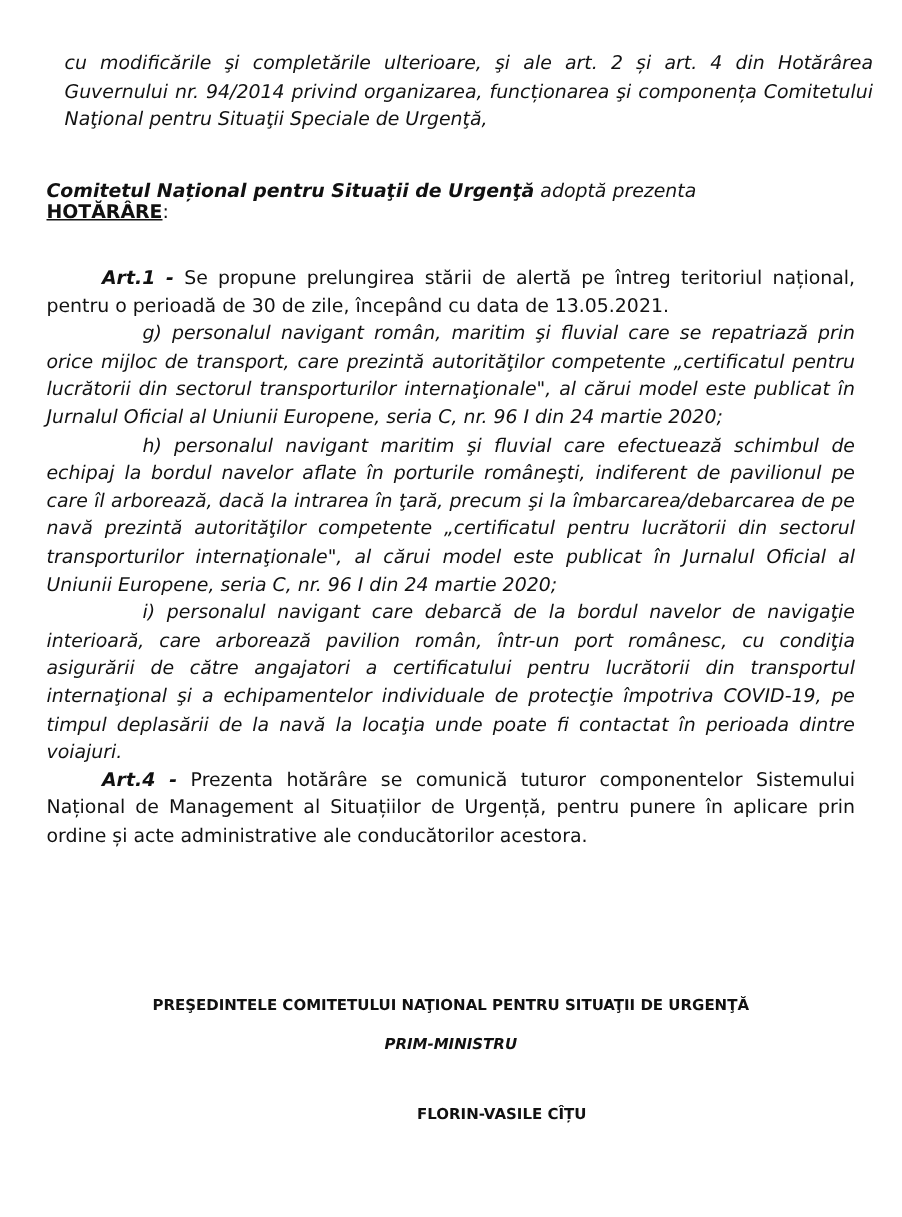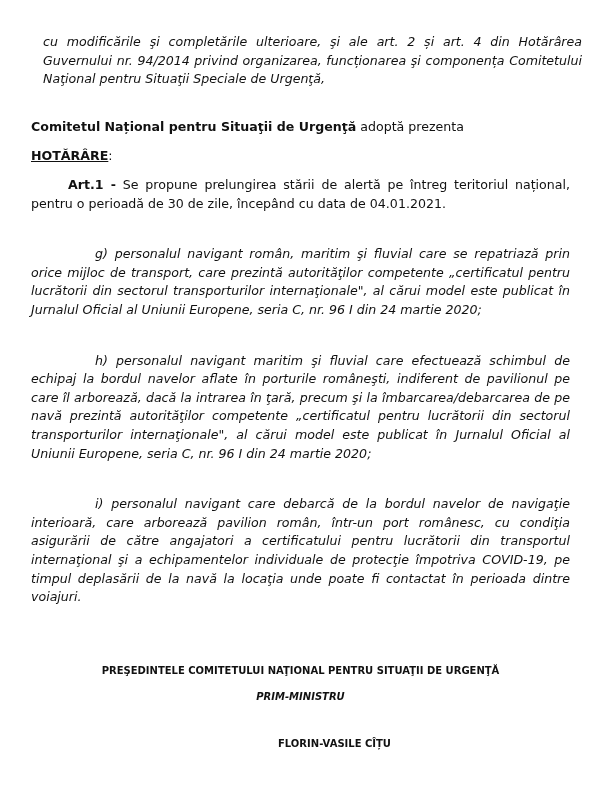--- a/index.html
+++ b/index.html
@@ -3,47 +3,48 @@
 <meta charset="utf-8">
 <style>
   html, body { margin: 0; padding: 0; background: #ffffff; }
   body {
     width: 601px; height: 811px; overflow: hidden; position: relative;
     font-family: "DejaVu Sans", sans-serif; color: #111111;
   }
   .page { position: absolute; left: 31px; top: 0; width: 539px; font-size: 12.6px; line-height: 18.6px; }
   .p { margin: 0; text-align: justify; text-align-last: left; }
   .intro { position: absolute; left: 12px; top: 33px; width: 539px; font-style: italic; }
-  .adopt { position: absolute; left: 0; top: 118px; width: 539px; text-align: left; }
+  .adopt { position: absolute; left: 0; top: 118px; width: 539px; text-align: left; font-style: italic; }
   .adopt b { font-weight: bold; }
-  .hot { position: absolute; left: 0; top: 147px; width: 539px; text-align: left; font-weight: bold; }
+  .hot { position: absolute; left: 0; top: 132px; width: 539px; text-align: left; font-weight: bold; }
   .hot u { text-decoration: underline; }
   .hot span.colon { font-weight: normal; }
   .arts { position: absolute; left: 0; top: 176px; width: 539px; }
   .art { text-indent: 37px; }
-  .art b { font-weight: bold; }
-  .sub { text-indent: 64px; font-style: italic; margin-top: 32px; }
+  .art b { font-weight: bold; font-style: italic; }
+  .sub { text-indent: 64px; font-style: italic; }
   .sig { position: absolute; left: -31px; width: 601px; text-align: center; font-weight: bold; font-size: 10px; }
   .sig1 { top: 662px; }
   .sig2 { top: 688px; font-style: italic; }
   .sig3 { top: 735px; margin-left: 34px; }
 </style>
 </head>
 <body>
 
 <div class="page">
   <p class="p intro">cu modificările şi completările ulterioare, şi ale art. 2 și art. 4 din Hotărârea Guvernului nr. 94/2014 privind organizarea, funcționarea şi componența Comitetului Naţional pentru Situaţii Speciale de Urgenţă,</p>
 
   <p class="p adopt"><b>Comitetul Național pentru Situaţii de Urgenţă</b><span> adoptă prezenta</span></p>
 
   <p class="p hot"><u>HOTĂRÂRE</u><span class="colon">:</span></p>
 
   <div class="arts">
-    <p class="p art"><b>Art.1 -</b><span> Se propune prelungirea stării de alertă pe întreg teritoriul național, pentru o perioadă de 30 de zile, începând cu data de 04.01.2021.</span></p>
+    <p class="p art"><b>Art.1 -</b><span> Se propune prelungirea stării de alertă pe întreg teritoriul național, pentru o perioadă de 30 de zile, începând cu data de 13.05.2021.</span></p>
     <p class="p sub">g) personalul navigant român, maritim şi fluvial care se repatriază prin orice mijloc de transport, care prezintă autorităţilor competente „certificatul pentru lucrătorii din sectorul transporturilor internaţionale", al cărui model este publicat în Jurnalul Oficial al Uniunii Europene, seria C, nr. 96 I din 24 martie 2020;</p>
     <p class="p sub">h) personalul navigant maritim şi fluvial care efectuează schimbul de echipaj la bordul navelor aflate în porturile româneşti, indiferent de pavilionul pe care îl arborează, dacă la intrarea în ţară, precum şi la îmbarcarea/debarcarea de pe navă prezintă autorităţilor competente „certificatul pentru lucrătorii din sectorul transporturilor internaţionale", al cărui model este publicat în Jurnalul Oficial al Uniunii Europene, seria C, nr. 96 I din 24 martie 2020;</p>
     <p class="p sub">i) personalul navigant care debarcă de la bordul navelor de navigaţie interioară, care arborează pavilion român, într-un port românesc, cu condiţia asigurării de către angajatori a certificatului pentru lucrătorii din transportul internaţional şi a echipamentelor individuale de protecţie împotriva COVID-19, pe timpul deplasării de la navă la locaţia unde poate fi contactat în perioada dintre voiajuri.</p>
+    <p class="p art"><b>Art.4 -</b><span> Prezenta hotărâre se comunică tuturor componentelor Sistemului Național de Management al Situațiilor de Urgență, pentru punere în aplicare prin ordine și acte administrative ale conducătorilor acestora.</span></p>
   </div>
 
   <div class="sig sig1">PREŞEDINTELE COMITETULUI NAŢIONAL PENTRU SITUAŢII DE URGENŢĂ</div>
   <div class="sig sig2">PRIM-MINISTRU</div>
   <div class="sig sig3">FLORIN-VASILE CÎȚU</div>
 </div>
 
 </body></html>

